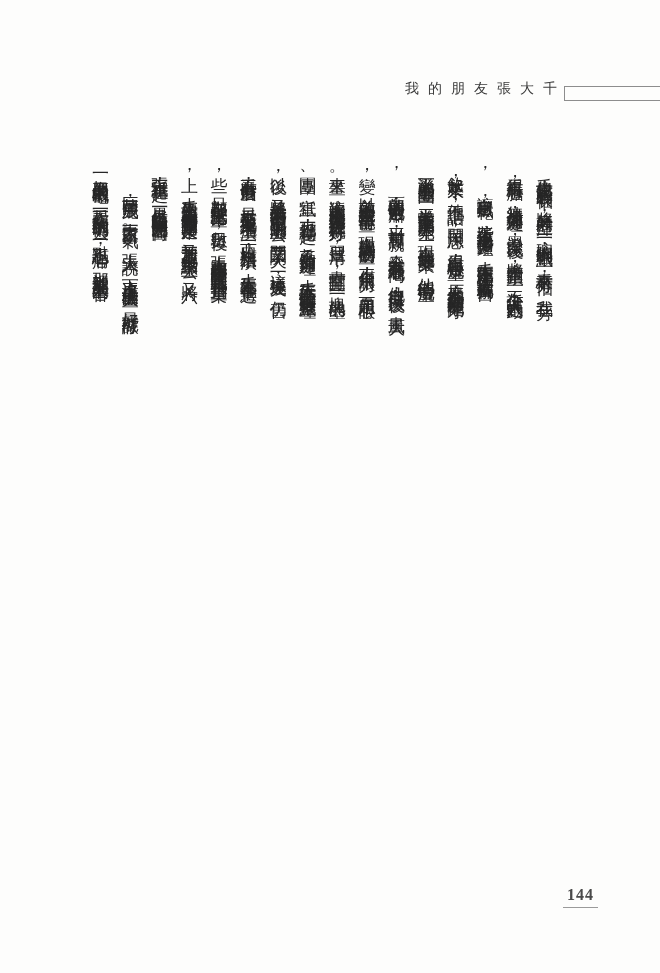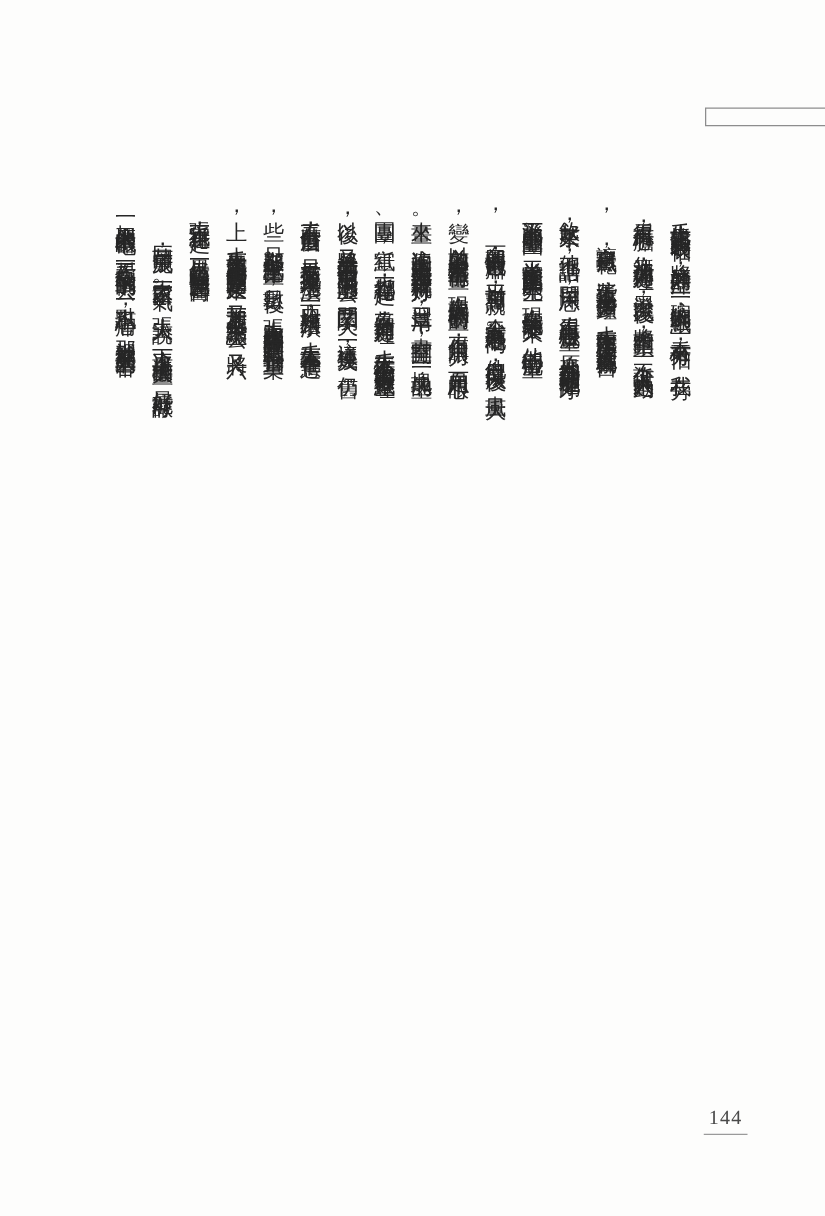--- a/index.html
+++ b/index.html
@@ -56,27 +56,29 @@
   
   .page-number {
     position: absolute;
     top: 886px;
     left: 563px;
     font-size: 16px;
     letter-spacing: 1px;
     color: #4a4a4a;
     border-bottom: 1px solid #9a9a9a;
     padding: 0 4px 3px 4px;
+    font-weight: bold;
   }
 </style>
 </head>
 <body>
 
 <div class="page">
 
+  <div class="running-header-title">我的朋友張大千</div>
 
   <div class="header-box"></div>
 
   <div class="text-body">
     <div class="vcol">千先生捲起短衫的衣袖，將磨好的墨汁，一碗一碗的倒在紙上，看來十分可怕，我在旁</div>
     <div class="vcol">看得提心吊膽，無法想像如何處理，墨潑完以後，將畫室門鎖上，不許任何人入內走動</div>
     <div class="vcol">，讓它自然風乾，這些工作也不過半個多鐘頭，大千先生即下樓捧了一個蓋碗茶杯獨自</div>
     <div class="vcol">飲起茶來了，他不講話，閉目深思，看得出心思很沈重，原來他在計劃如何處理他剛才</div>
     <div class="vcol">潑下的那些墨團團。平常愛擺龍門陣的大千先生，現在突然地安靜下來，他的心情沈重</div>
     <div class="vcol">，面部的表情也嚴肅，平日和藹可親，今天就有顯著地不同。他自從目疾以後，畫風大</div>

